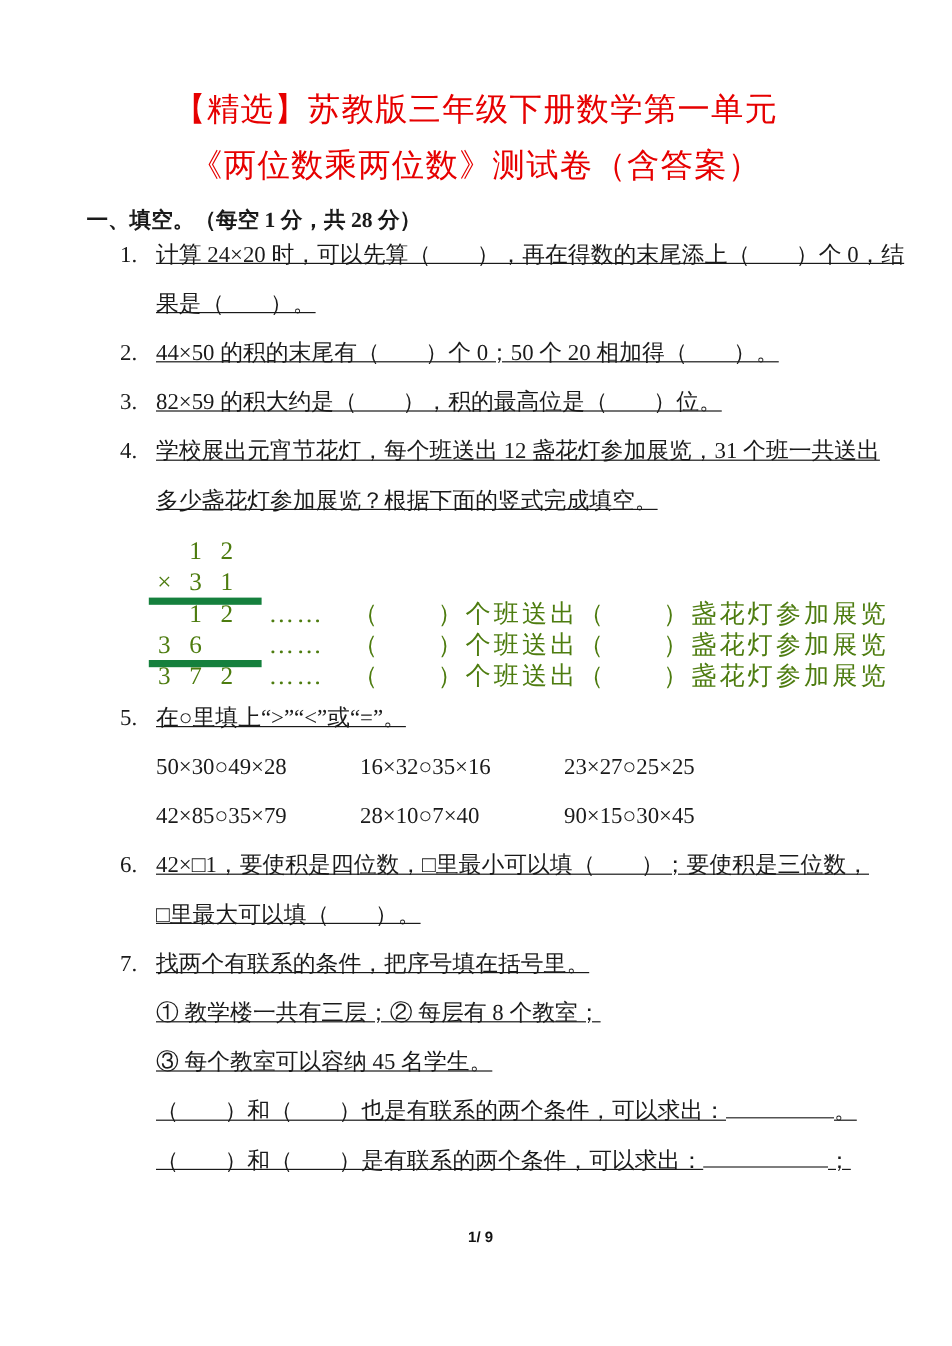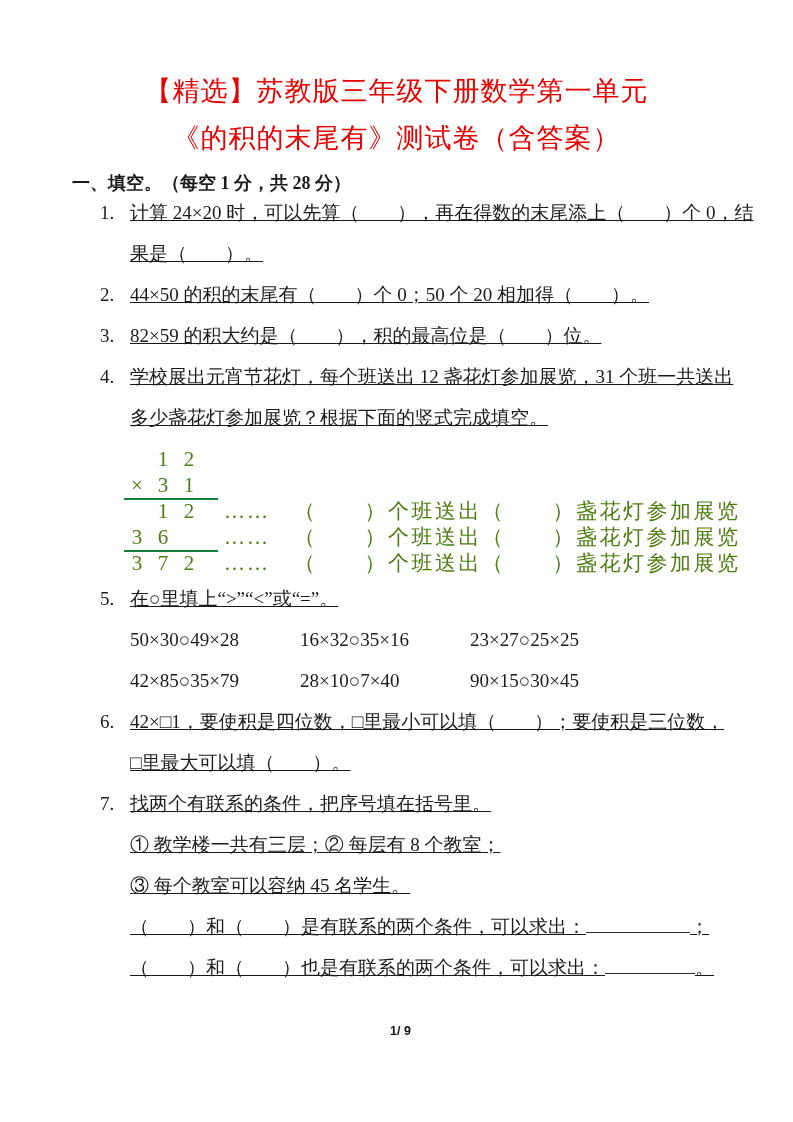--- a/index.html
+++ b/index.html
@@ -35,21 +35,21 @@
 
   
   .vmult {
     margin-left: 24px;
     margin-top: 8px;
     color: #4d7c0f;
     font-size: 21px;
   }
   .vrow { line-height: 26px; height: 26px; white-space: nowrap; }
   .digits { display: inline-block; width: 94px; }
-  .digits.rule { border-bottom: 2px solid #15803d; }
+  .digits.rule { border-bottom: 6px solid #15803d; }
   .d { display: inline-block; width: 26px; text-align: center; }
   .vdots { display: inline-block; width: 70px; margin-left: 6px; letter-spacing: 2px; }
   .vnote { letter-spacing: 2.5px; }
 
   
   .compare-row .citem { display: inline-block; width: 170px; }
 
   
   .blank {
     display: inline-block;
@@ -72,21 +72,21 @@
     color: #111111;
   }
 </style>
 </head>
 <body>
 
 <div class="page">
 
   <div class="doc-title">
     <div>【精选】苏教版三年级下册数学第一单元</div>
-    <div>《的积的末尾有》测试卷（含答案）</div>
+    <div>《两位数乘两位数》测试卷（含答案）</div>
   </div>
 
   <div class="section-heading">一、填空。（每空 1 分，共 28 分）</div>
 
   <div class="questions">
 
     <div class="q">
       <div class="qline"><span class="qnum">1.</span><span>计算 24×20 时，可以先算（　　），再在得数的末尾添上（　　）个 0，结</span></div>
       <div class="qline cont">果是（　　）。</div>
     </div>
@@ -134,21 +134,21 @@
 
     <div class="q">
       <div class="qline"><span class="qnum">6.</span><span>42×□1，要使积是四位数，□里最小可以填（　　）；要使积是三位数，</span></div>
       <div class="qline cont">□里最大可以填（　　）。</div>
     </div>
 
     <div class="q">
       <div class="qline"><span class="qnum">7.</span><span>找两个有联系的条件，把序号填在括号里。</span></div>
       <div class="qline cont">① 教学楼一共有三层；② 每层有 8 个教室；</div>
       <div class="qline cont">③ 每个教室可以容纳 45 名学生。</div>
+      <div class="qline cont"><span>（　　）和（　　）也是有联系的两个条件，可以求出：</span><span class="blank blank-short"></span><span>。</span></div>
       <div class="qline cont"><span>（　　）和（　　）是有联系的两个条件，可以求出：</span><span class="blank blank-long"></span><span>；</span></div>
-      <div class="qline cont"><span>（　　）和（　　）也是有联系的两个条件，可以求出：</span><span class="blank blank-short"></span><span>。</span></div>
     </div>
 
   </div>
 
   <div class="footer">1/ 9</div>
 
 </div>
 
 </body></html>

